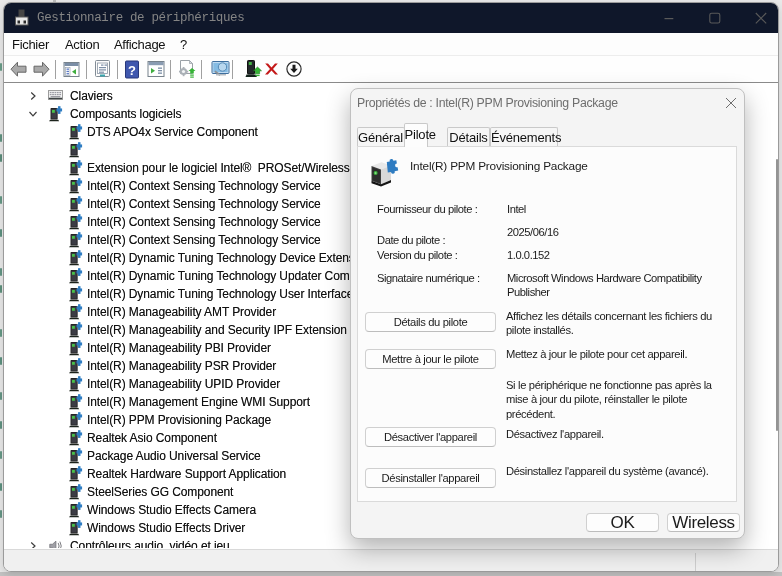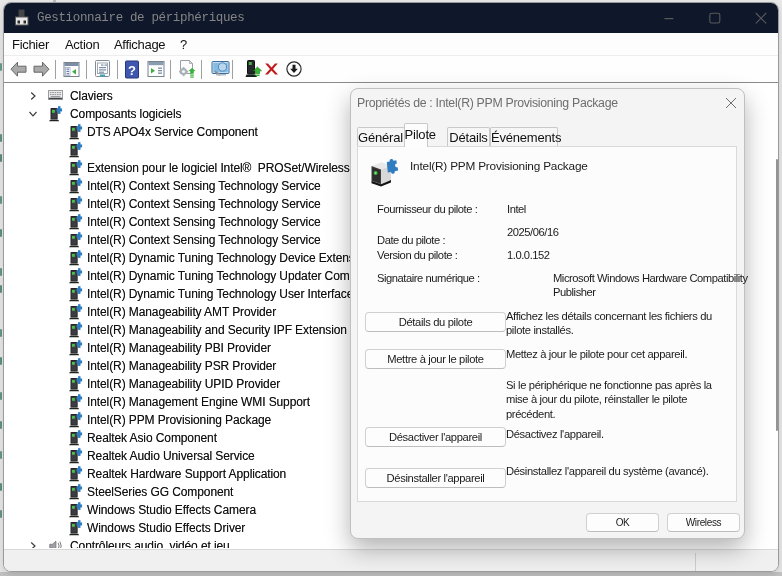--- a/index.html
+++ b/index.html
@@ -24,23 +24,23 @@
 #statussep { position:absolute; left:691px; top:3px; width:1px; height:18px; background:#cfcfcf; }
 #scrollthumb { position:absolute; left:772px; top:156px; width:2px; height:272px; background:#949494; border-radius:1px; }
 
 #dlg { position:absolute; left:350px; top:88px; width:395px; height:451px; background:#f4f4f4; border:1px solid #c0c0c0; border-radius:8px; box-shadow:0 10px 24px rgba(0,0,0,0.3); }
 #dlg-title { position:absolute; left:6px; top:6px; font-size:12.3px; letter-spacing:-0.3px; color:#6e6e6e; line-height:16px; white-space:nowrap; }
 #dlg-x { position:absolute; left:374px; top:8px; width:12px; height:12px; }
 .tab { position:absolute; font-size:13px; letter-spacing:-0.2px; color:#111; text-align:center; background:#f6f6f6; border:1px solid #c9c9c9; border-bottom:none; border-radius:2px 2px 0 0; }
 #tab-active { background:#fdfdfd; z-index:3; }
 #page { position:absolute; left:6px; top:56.5px; width:380px; height:356px; background:#fcfcfc; border:1px solid #dadada; z-index:2; }
 .dtext { position:absolute; font-size:11.2px; letter-spacing:-0.45px; color:#1b1b1b; white-space:nowrap; line-height:14.3px; }
-.dbtn { position:absolute; left:7px; width:141px; height:20px; background:#fdfdfd; border:1px solid #d0d0d0; border-bottom-color:#bdbdbd; border-radius:4px; font-size:11.2px; letter-spacing:-0.35px; color:#1b1b1b; text-align:center; line-height:19px; }
+.dbtn { position:absolute; left:7px; width:131px; height:20px; background:#fdfdfd; border:1px solid #d0d0d0; border-bottom-color:#bdbdbd; border-radius:4px; font-size:11.2px; letter-spacing:-0.35px; color:#1b1b1b; text-align:center; line-height:19px; }
 .desc { position:absolute; left:148px; font-size:11.2px; letter-spacing:-0.35px; color:#1b1b1b; line-height:14.3px; white-space:nowrap; }
-.okbtn { position:absolute; width:73px; height:19px; background:#fdfdfd; border:1px solid #d0d0d0; border-bottom-color:#bdbdbd; border-radius:4px; font-size:10px; letter-spacing:-0.35px; color:#1b1b1b; text-align:center; line-height:18px; }
+.okbtn { position:absolute; width:73px; height:19px; background:#fdfdfd; border:1px solid #d0d0d0; border-bottom-color:#bdbdbd; border-radius:4px; font-size:17px; letter-spacing:-0.35px; color:#1b1b1b; text-align:center; line-height:18px; }
 svg { display:block; }
 .tbico { position:absolute; top:54px; }
 </style>
 </head>
 <body>
 
 <div class="frag" style="top:63px; height:8px; background:#4a8a70;"></div>
 <div class="frag" style="top:134px; height:8px; background:#3f7d68;"></div>
 <div class="frag" style="top:154px; height:8px; background:#38765f;"></div>
 <div class="frag" style="top:196px; height:8px; background:#45836d;"></div>
@@ -280,21 +280,21 @@
       </svg>
       <div class="trow" style="left:83px; top:346px;">Realtek Asio Component</div>
       <svg class="ticon" style="left:64px;top:365px;" width="15" height="17" viewBox="0 0 15 17">
         <rect x="2.2" y="2.2" width="7.6" height="12.2" rx="0.8" fill="#242424"></rect>
         <rect x="3.2" y="3.4" width="5.6" height="10" fill="#3c3c44"></rect>
         <rect x="3.8" y="4.2" width="3" height="3" fill="#49c349"></rect>
         <path d="M1.7 14.5 L10.4 14.5 L11.4 16.3 L0.7 16.3 Z" fill="#1c231c"></path>
         <rect x="10.2" y="0.2" width="2.6" height="8.2" fill="#2e7cc2"></rect>
         <rect x="8.6" y="2.6" width="5.9" height="3.2" fill="#2e7cc2"></rect>
       </svg>
-      <div class="trow" style="left:83px; top:364px;">Realtek Audio Universal Service</div>
+      <div class="trow" style="left:83px; top:364px;">Package Audio Universal Service</div>
       <svg class="ticon" style="left:64px;top:383px;" width="15" height="17" viewBox="0 0 15 17">
         <rect x="2.2" y="2.2" width="7.6" height="12.2" rx="0.8" fill="#242424"></rect>
         <rect x="3.2" y="3.4" width="5.6" height="10" fill="#3c3c44"></rect>
         <rect x="3.8" y="4.2" width="3" height="3" fill="#49c349"></rect>
         <path d="M1.7 14.5 L10.4 14.5 L11.4 16.3 L0.7 16.3 Z" fill="#1c231c"></path>
         <rect x="10.2" y="0.2" width="2.6" height="8.2" fill="#2e7cc2"></rect>
         <rect x="8.6" y="2.6" width="5.9" height="3.2" fill="#2e7cc2"></rect>
       </svg>
       <div class="trow" style="left:83px; top:382px;">Realtek Hardware Support Application</div>
       <svg class="ticon" style="left:64px;top:401px;" width="15" height="17" viewBox="0 0 15 17">
@@ -460,21 +460,21 @@
       </div>
     <div class="dtext" style="left:52px; top:12px; font-size:11.8px; letter-spacing:-0.2px;">Intel(R) PPM Provisioning Package</div>
 
     <div class="dtext" style="left:19px; top:55px;">Fournisseur du pilote&nbsp;:</div>
     <div class="dtext" style="left:149px; top:55px;">Intel</div>
     <div class="dtext" style="left:19px; top:86px;">Date du pilote&nbsp;:</div>
     <div class="dtext" style="left:149px; top:78px;">2025/06/16</div>
     <div class="dtext" style="left:19px; top:101px;">Version du pilote&nbsp;:</div>
     <div class="dtext" style="left:149px; top:101px;">1.0.0.152</div>
     <div class="dtext" style="left:19px; top:124px;">Signataire numérique&nbsp;:</div>
-    <div class="dtext" style="left:149px; top:124px;margin-left:46px;">Microsoft Windows Hardware Compatibility<br>Publisher</div>
+    <div class="dtext" style="left:149px; top:124px;">Microsoft Windows Hardware Compatibility<br>Publisher</div>
 
     <div class="dbtn" style="top:165px;">Détails du pilote</div>
     <div class="desc" style="top:162px;">Affichez les détails concernant les fichiers du<br>pilote installés.</div>
     <div class="dbtn" style="top:202px;">Mettre à jour le pilote</div>
     <div class="desc" style="top:200px;">Mettez à jour le pilote pour cet appareil.</div>
     <div class="desc" style="top:231.5px;">Si le périphérique ne fonctionne pas après la<br>mise à jour du pilote, réinstaller le pilote<br>précédent.</div>
     <div class="dbtn" style="top:280px;">Désactiver l'appareil</div>
     <div class="desc" style="top:280px;">Désactivez l'appareil.</div>
     <div class="dbtn" style="top:321px;">Désinstaller l'appareil</div>
     <div class="desc" style="top:317px;">Désinstallez l'appareil du système (avancé).</div>

